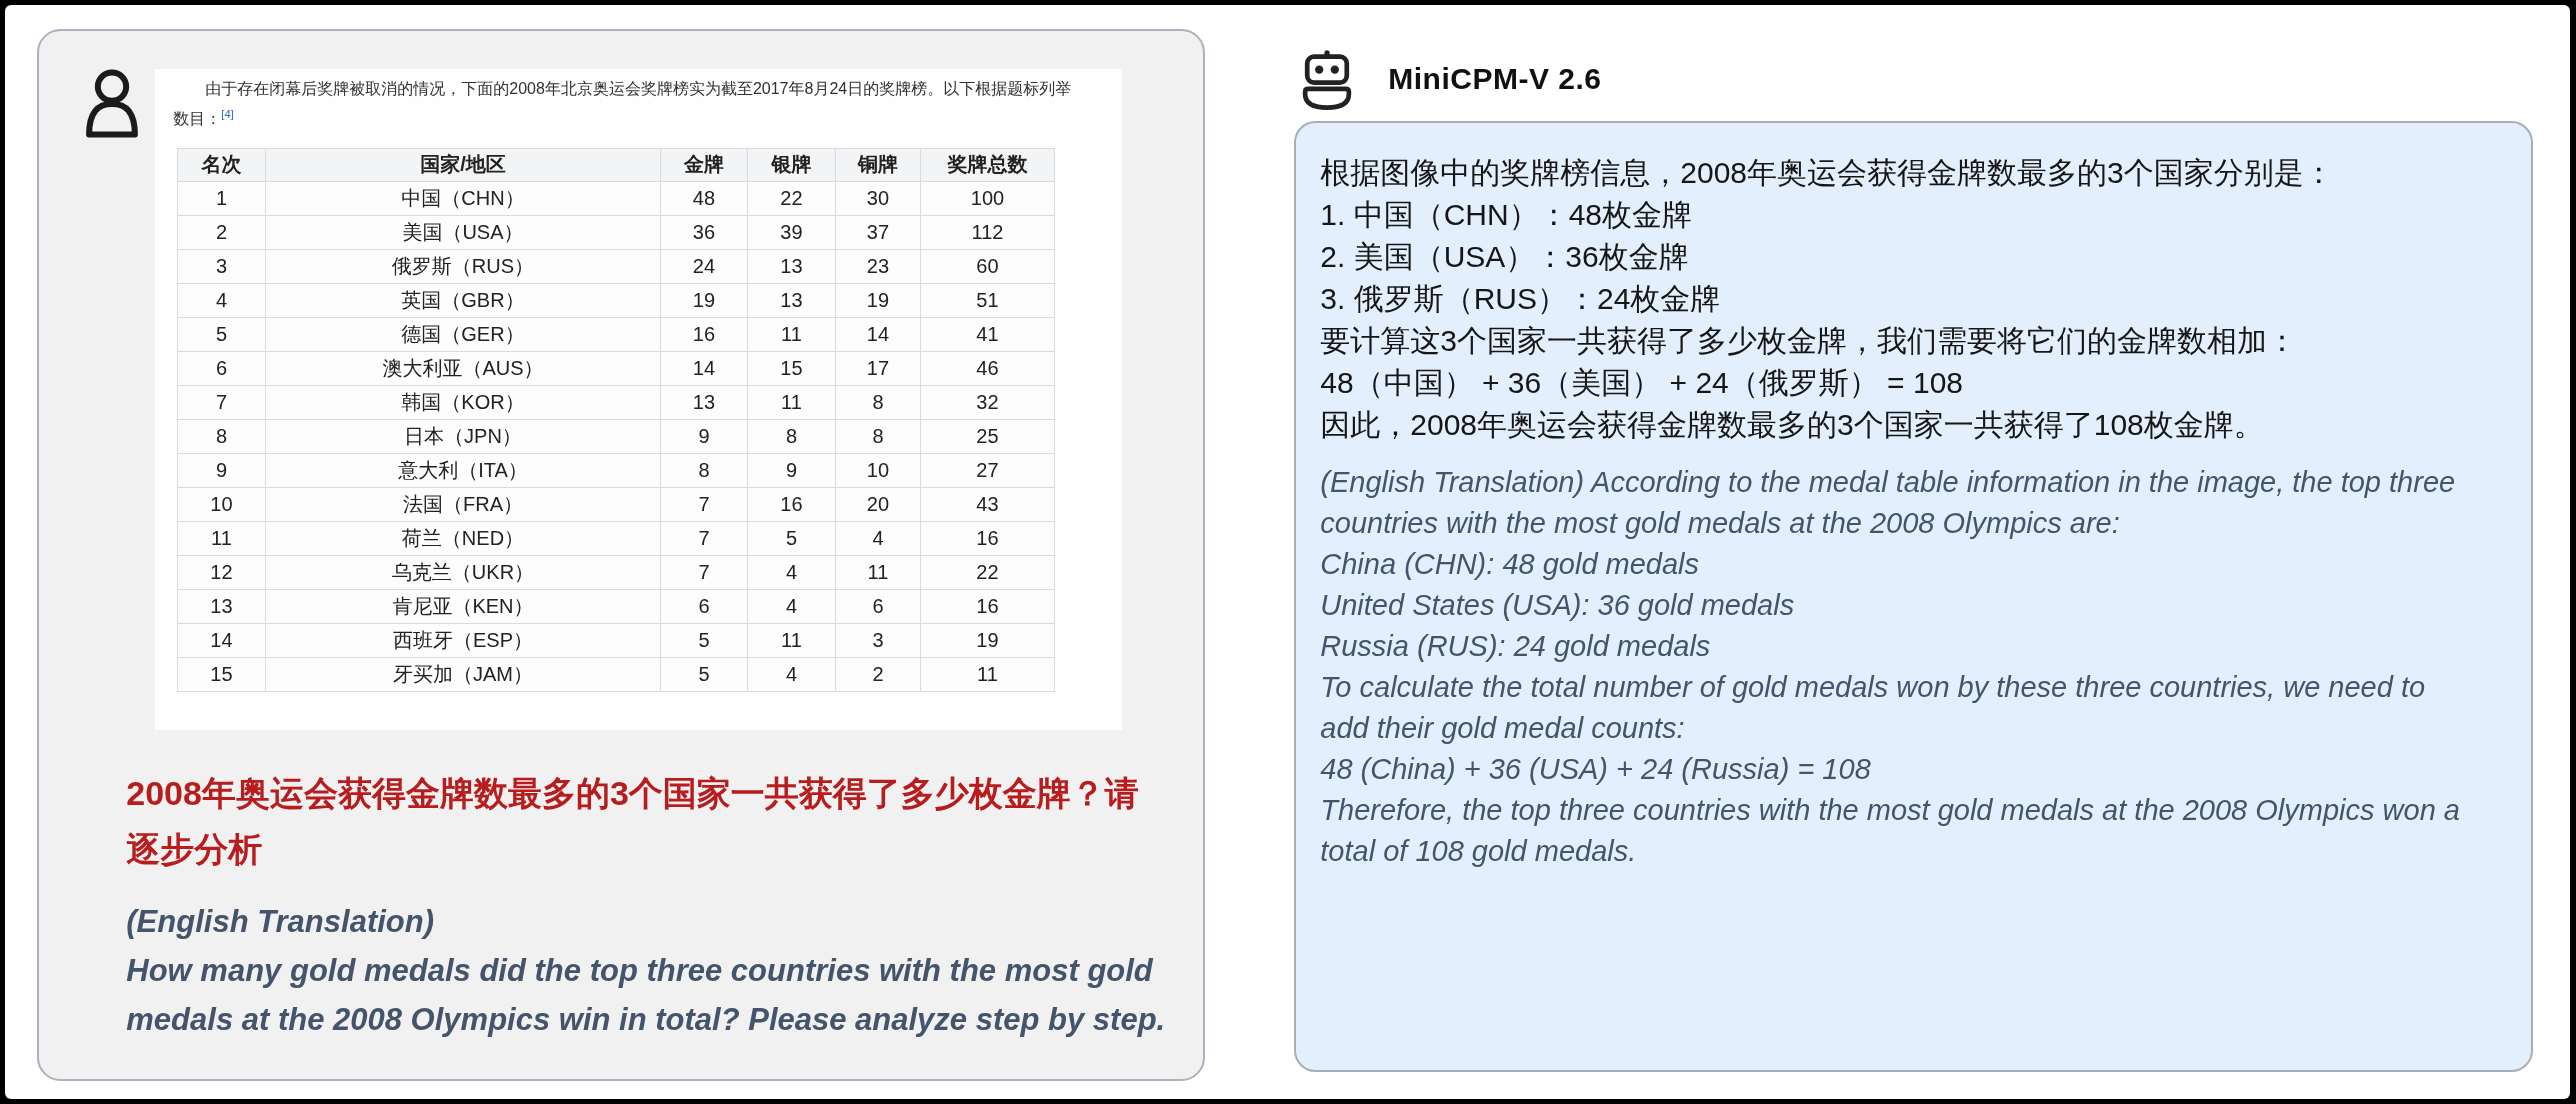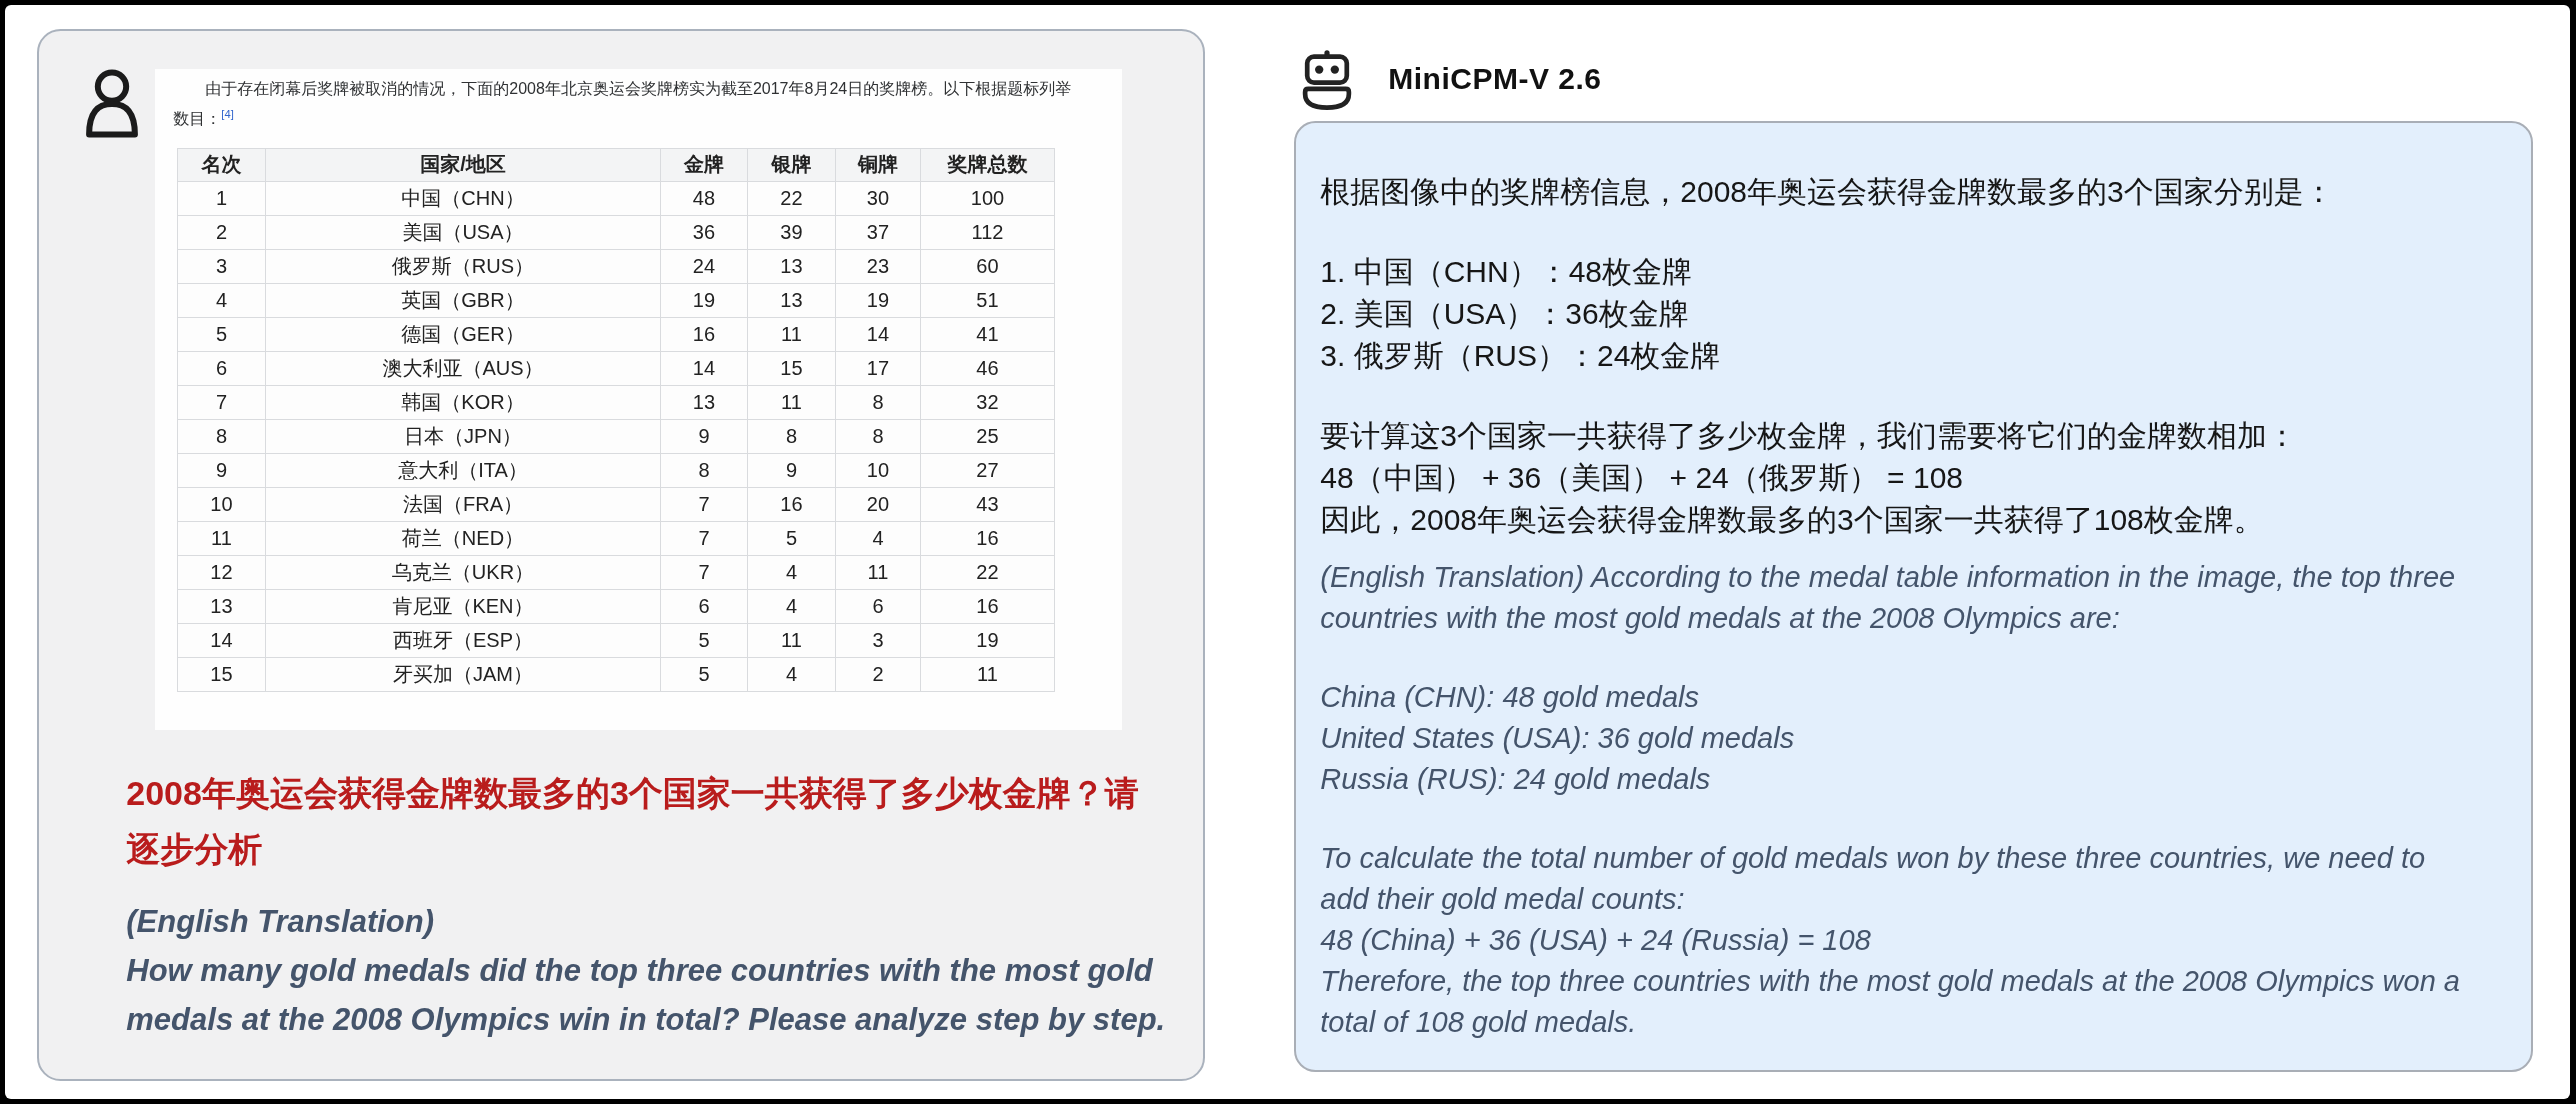--- a/index.html
+++ b/index.html
@@ -68,23 +68,23 @@
   }
   .robot-icon{ width:50px; height:61px; }
   .model-name{ font-size:30px; font-weight:800; color:#111; letter-spacing:0.5px; }
   .assistant-bubble{
     position:absolute; left:1289px; top:116px; width:1239px; height:951px;
     background:var(--assistant_bubble_bg);
     border:2.7px solid var(--assistant_bubble_border);
     border-radius:21.4px;
     padding:29px 55px 21.4px 24px;
   }
-  .ans{ font-size:30px; line-height:42px; color:var(--text);margin-top:19px; }
+  .ans{ font-size:30px; line-height:42px; color:var(--text); }
   .ans.en{ font-style:italic; color:var(--translation_text); font-size:29px; line-height:41px; }
-  .gap-large{ margin-top:38px; }
+  .gap-large{ }
   .gap-small{ margin-top:16px; }
 </style>
 </head>
 <body>
 
 <div class="card">
 
   <div class="user-bubble">
 
     <svg class="user-avatar" viewBox="0 0 110 128" fill="none">

